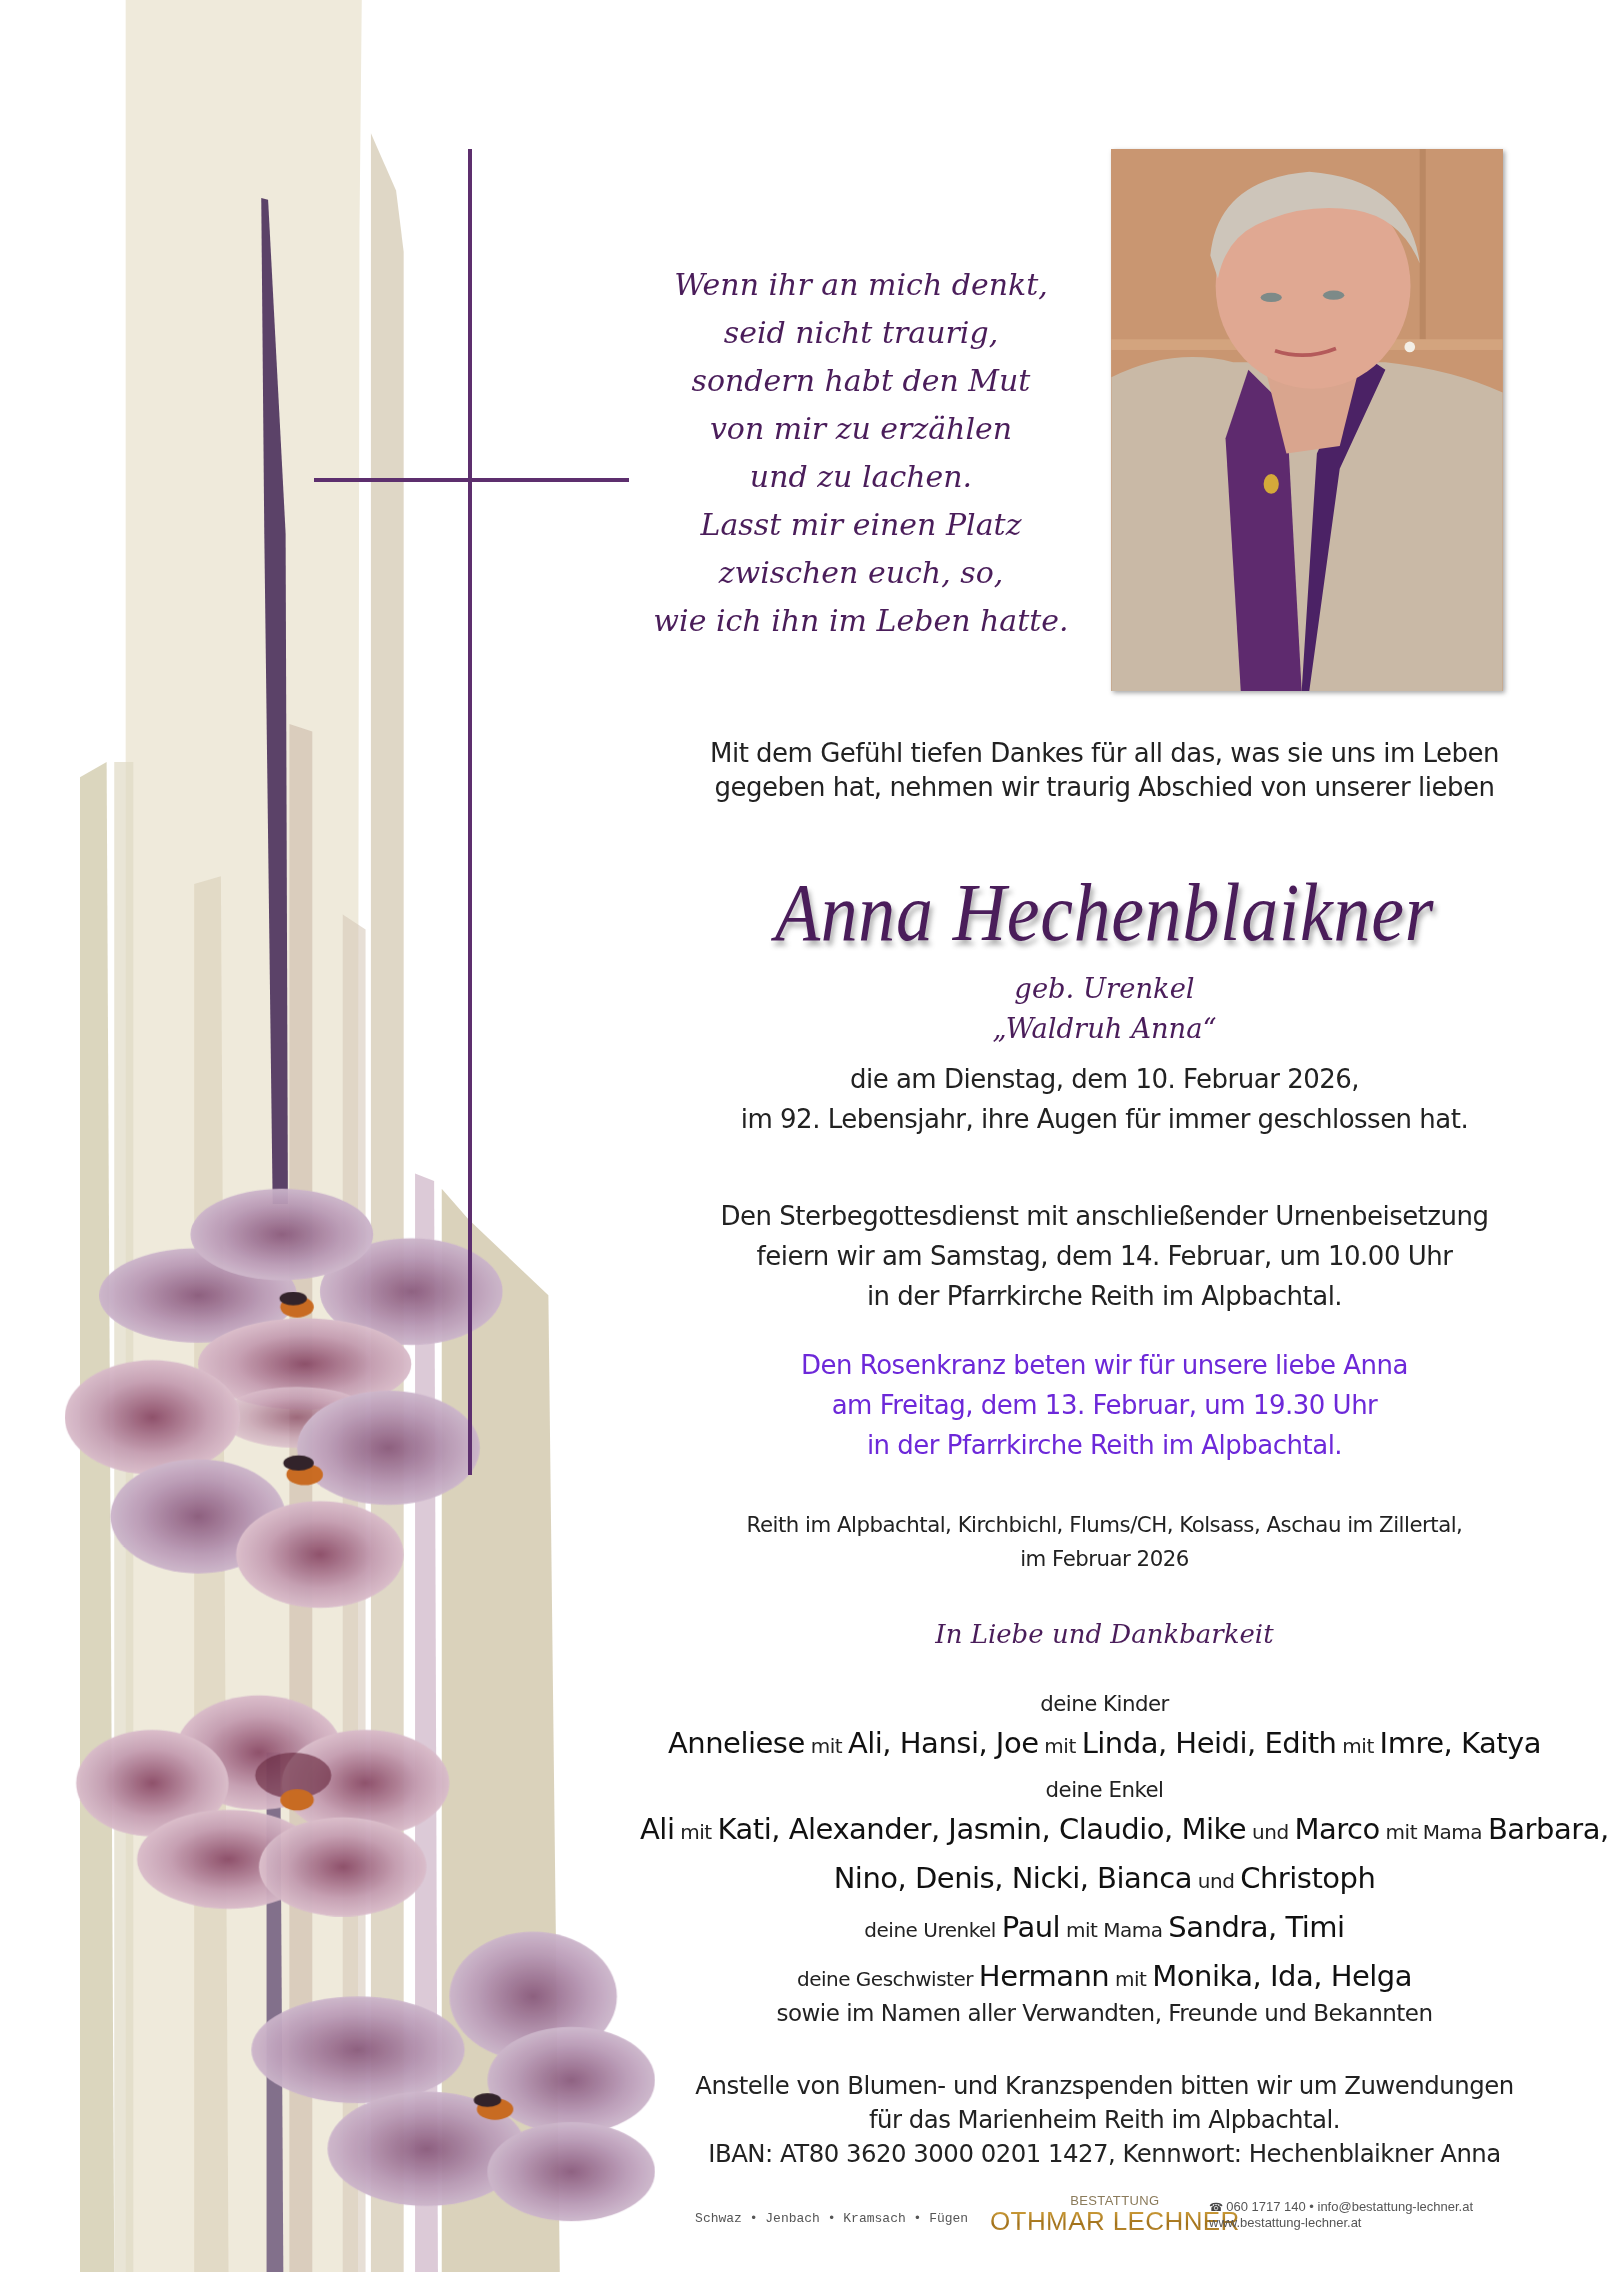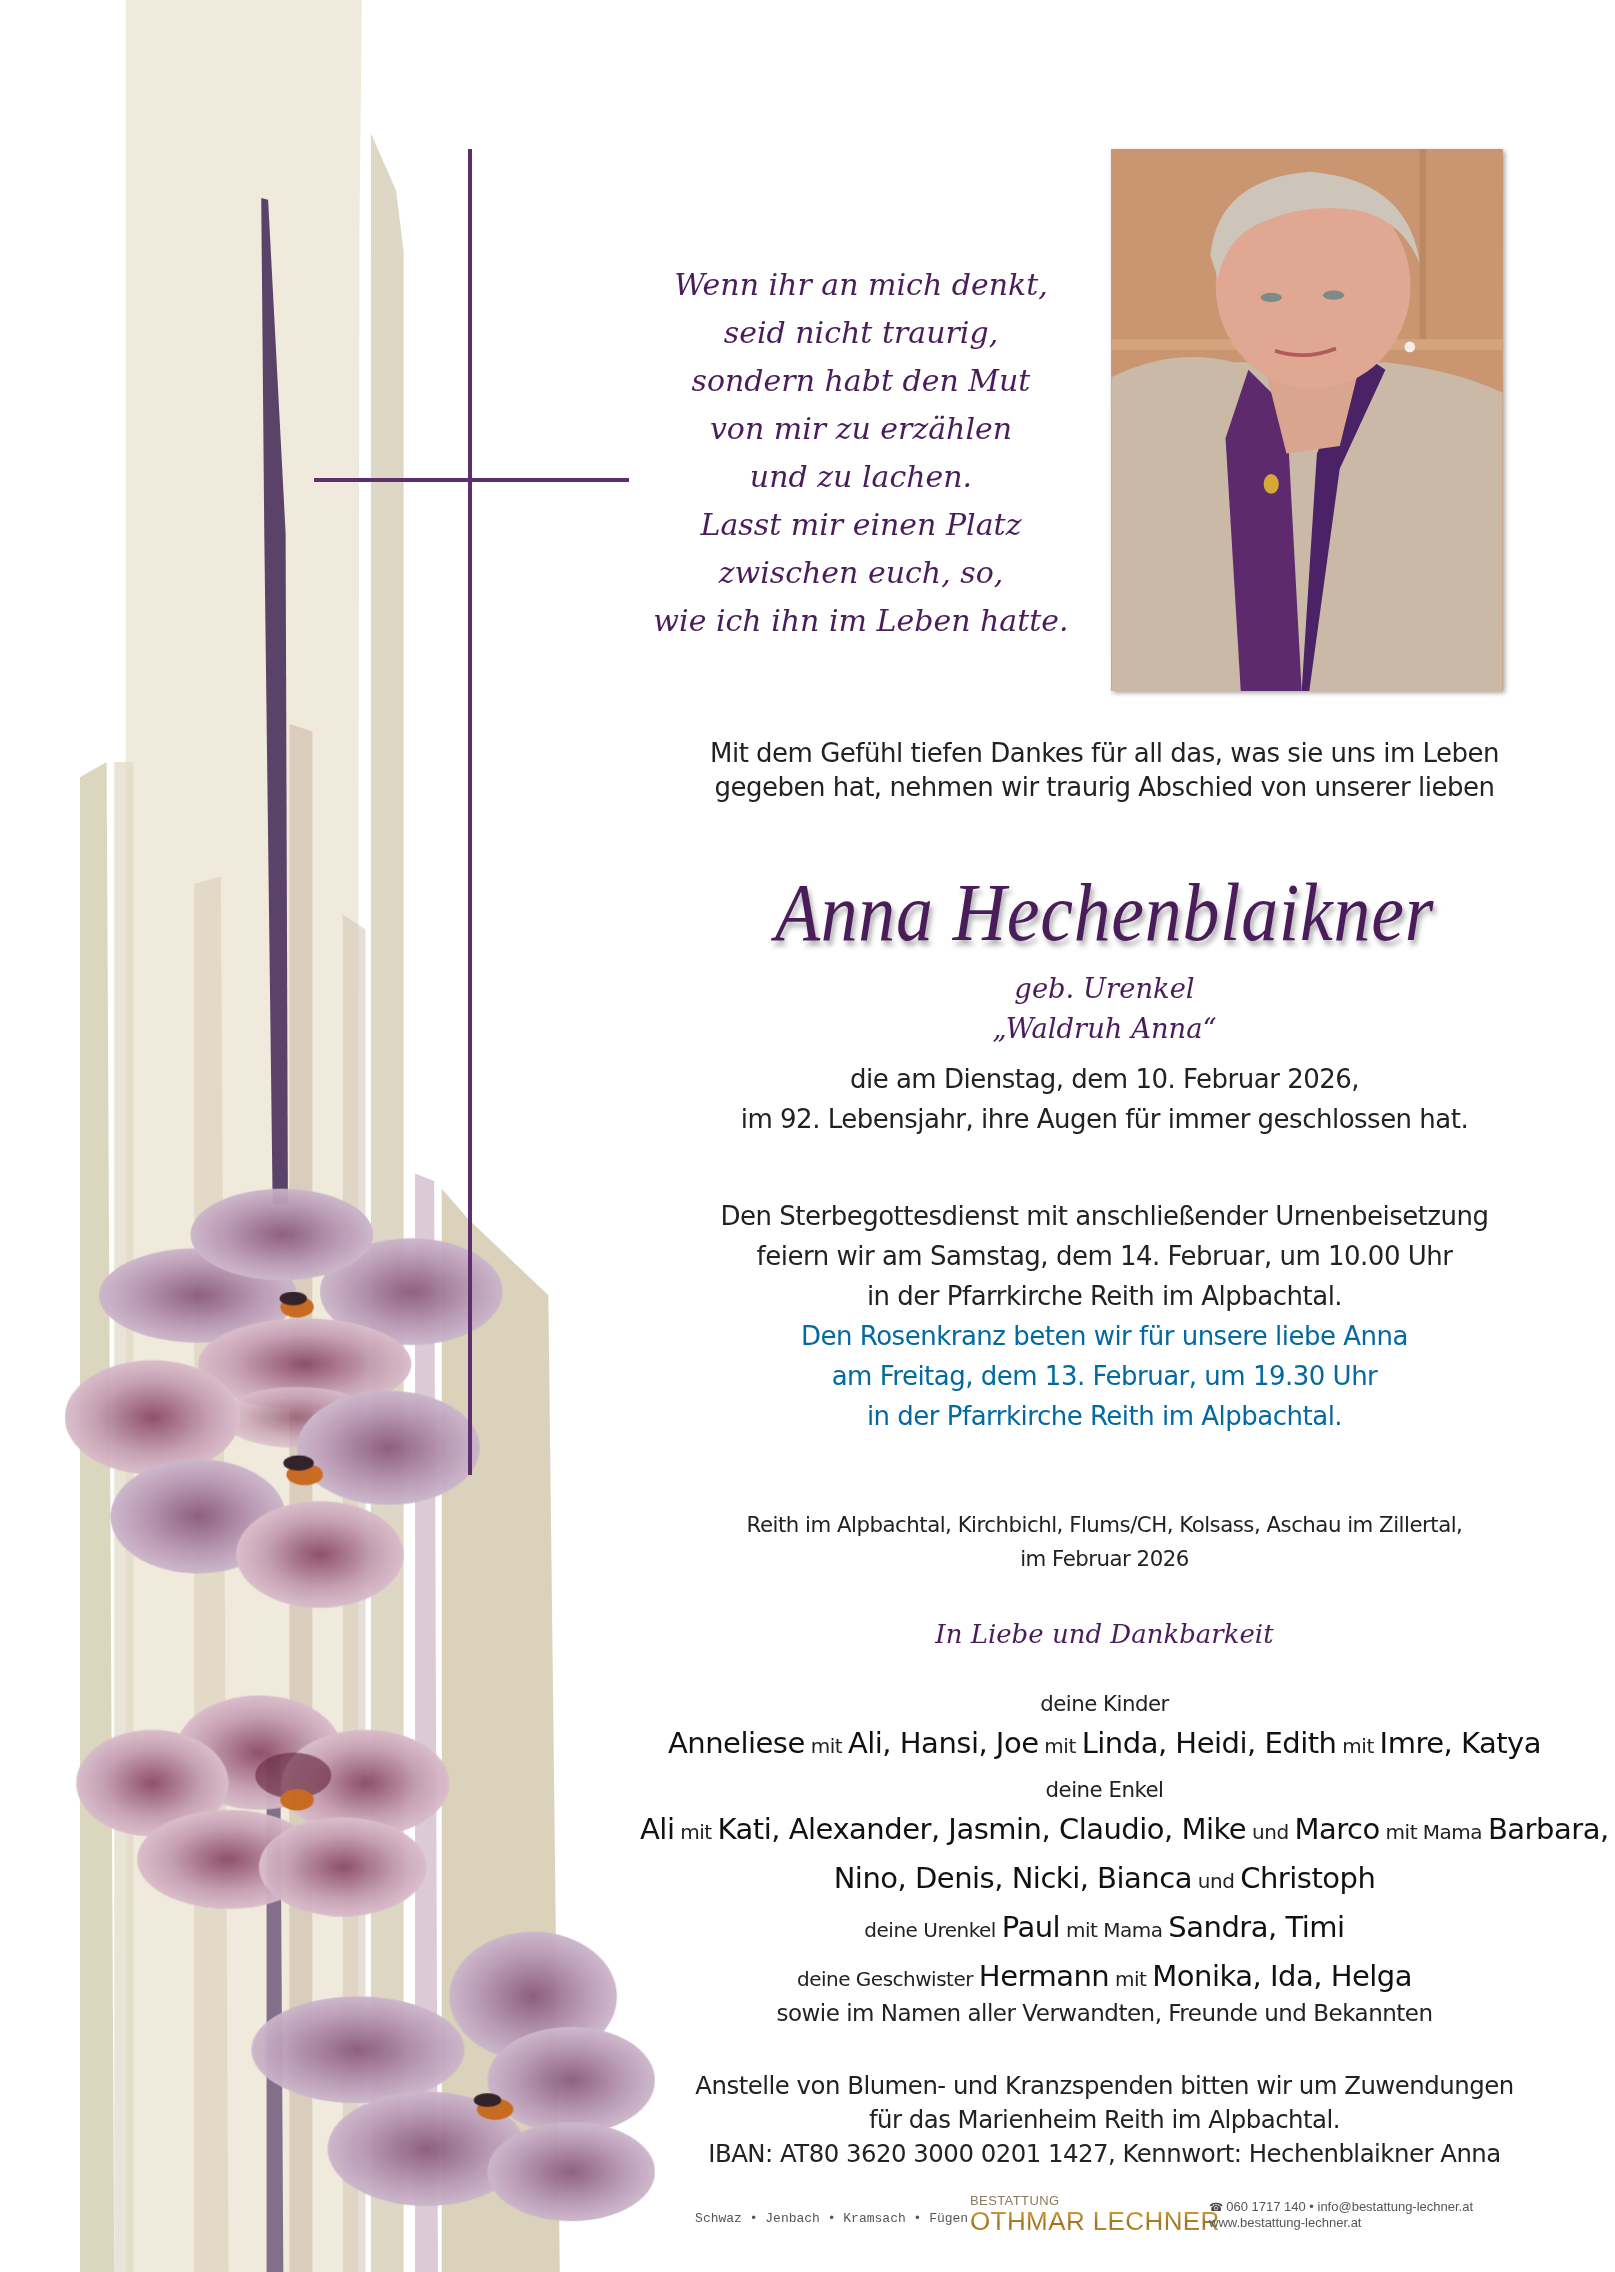--- a/index.html
+++ b/index.html
@@ -32,40 +32,40 @@
     .intro { top: 736px; font-size: 26px; line-height: 34px; color: #222; }
     .name { top: 867px; font-family: "Liberation Serif", serif; font-style: italic;
             font-size: 82px; line-height: 91px; color: #4a1d5a; letter-spacing: 0.8px;
             text-shadow: 3px 5.3px 6.1px rgba(80,80,80,0.45); transform: scaleX(0.9); }
     .maiden { top: 969px; font-family: "DejaVu Serif", serif; font-style: italic;
               font-size: 27.4px; line-height: 40px; color: #4a1d5a; }
     .nick { top: 1009px; font-family: "DejaVu Serif", serif; font-style: italic;
             font-size: 27.4px; line-height: 40px; color: #4a1d5a; }
     .death { top: 1059px; font-size: 26px; line-height: 40px; color: #222; }
     .mass  { top: 1196px; font-size: 26px; line-height: 40px; color: #222; }
-    .rosary{ top: 1316px; font-size: 26px; line-height: 40px; color: #0369a1; }
+    .rosary{ top: 1345px; font-size: 26px; line-height: 40px; color: #6d28d9; }
     .places{ top: 1508px; font-size: 21.3px; line-height: 34px; color: #222; }
     .thanks{ top: 1608px; font-family: "DejaVu Serif", serif; font-style: italic;
              font-size: 26px; line-height: 53px; color: #4a1d5a; }
 
     .fam-label { font-size: 21.3px; color: #222; }
     .fam-name  { font-size: 29px; color: #111; }
     .fam-conn  { font-size: 20px; color: #222; }
     .family { top: 1685px; line-height: 43px; }
     .family .line { white-space: nowrap; }
     .family .line.small { line-height: 37px; }
 
     .relatives { top: 1996px; font-size: 23px; line-height: 34px; color: #222; }
     .donation { top: 2069px; font-size: 24.4px; line-height: 34px; color: #222; }
 
     
     .footer { position: absolute; left: 686px; top: 2194px; width: 838px; height: 46px; }
     .f-towns { position: absolute; left: 9.1px; top: 17px; font-size: 13px; color: #555; white-space: nowrap;
                font-family: Liberation Mono, monospace; }
-    .f-logo { position: absolute; left: 284px; top: 0; }
+    .f-logo { position: absolute; left: 304px; top: 0; text-align: center; }
     .f-logo-top { font-family: "Liberation Sans", sans-serif; font-size: 13px; color: #8a7a5a; letter-spacing: 0.4px; line-height: 13.7px; }
     .f-logo-main { font-family: "Liberation Sans", sans-serif; font-size: 26px; color: #b8872a; letter-spacing: 0.4px; line-height: 27.4px;
                    background: linear-gradient(180deg, #d6a640 0%, #a0701a 60%, #c8963a 100%);
                    -webkit-background-clip: text; background-clip: text; -webkit-text-fill-color: transparent; }
     .f-contact { position: absolute; left: 523px; top: 4.6px; font-family: "Liberation Sans", sans-serif;
                  font-size: 13px; color: #555; line-height: 15.2px; white-space: nowrap; }
     .phone-icon { display: inline-block; font-size: 11.4px; color: #444; margin-right: 3px; }
   </style>
 </head>
 <body>

